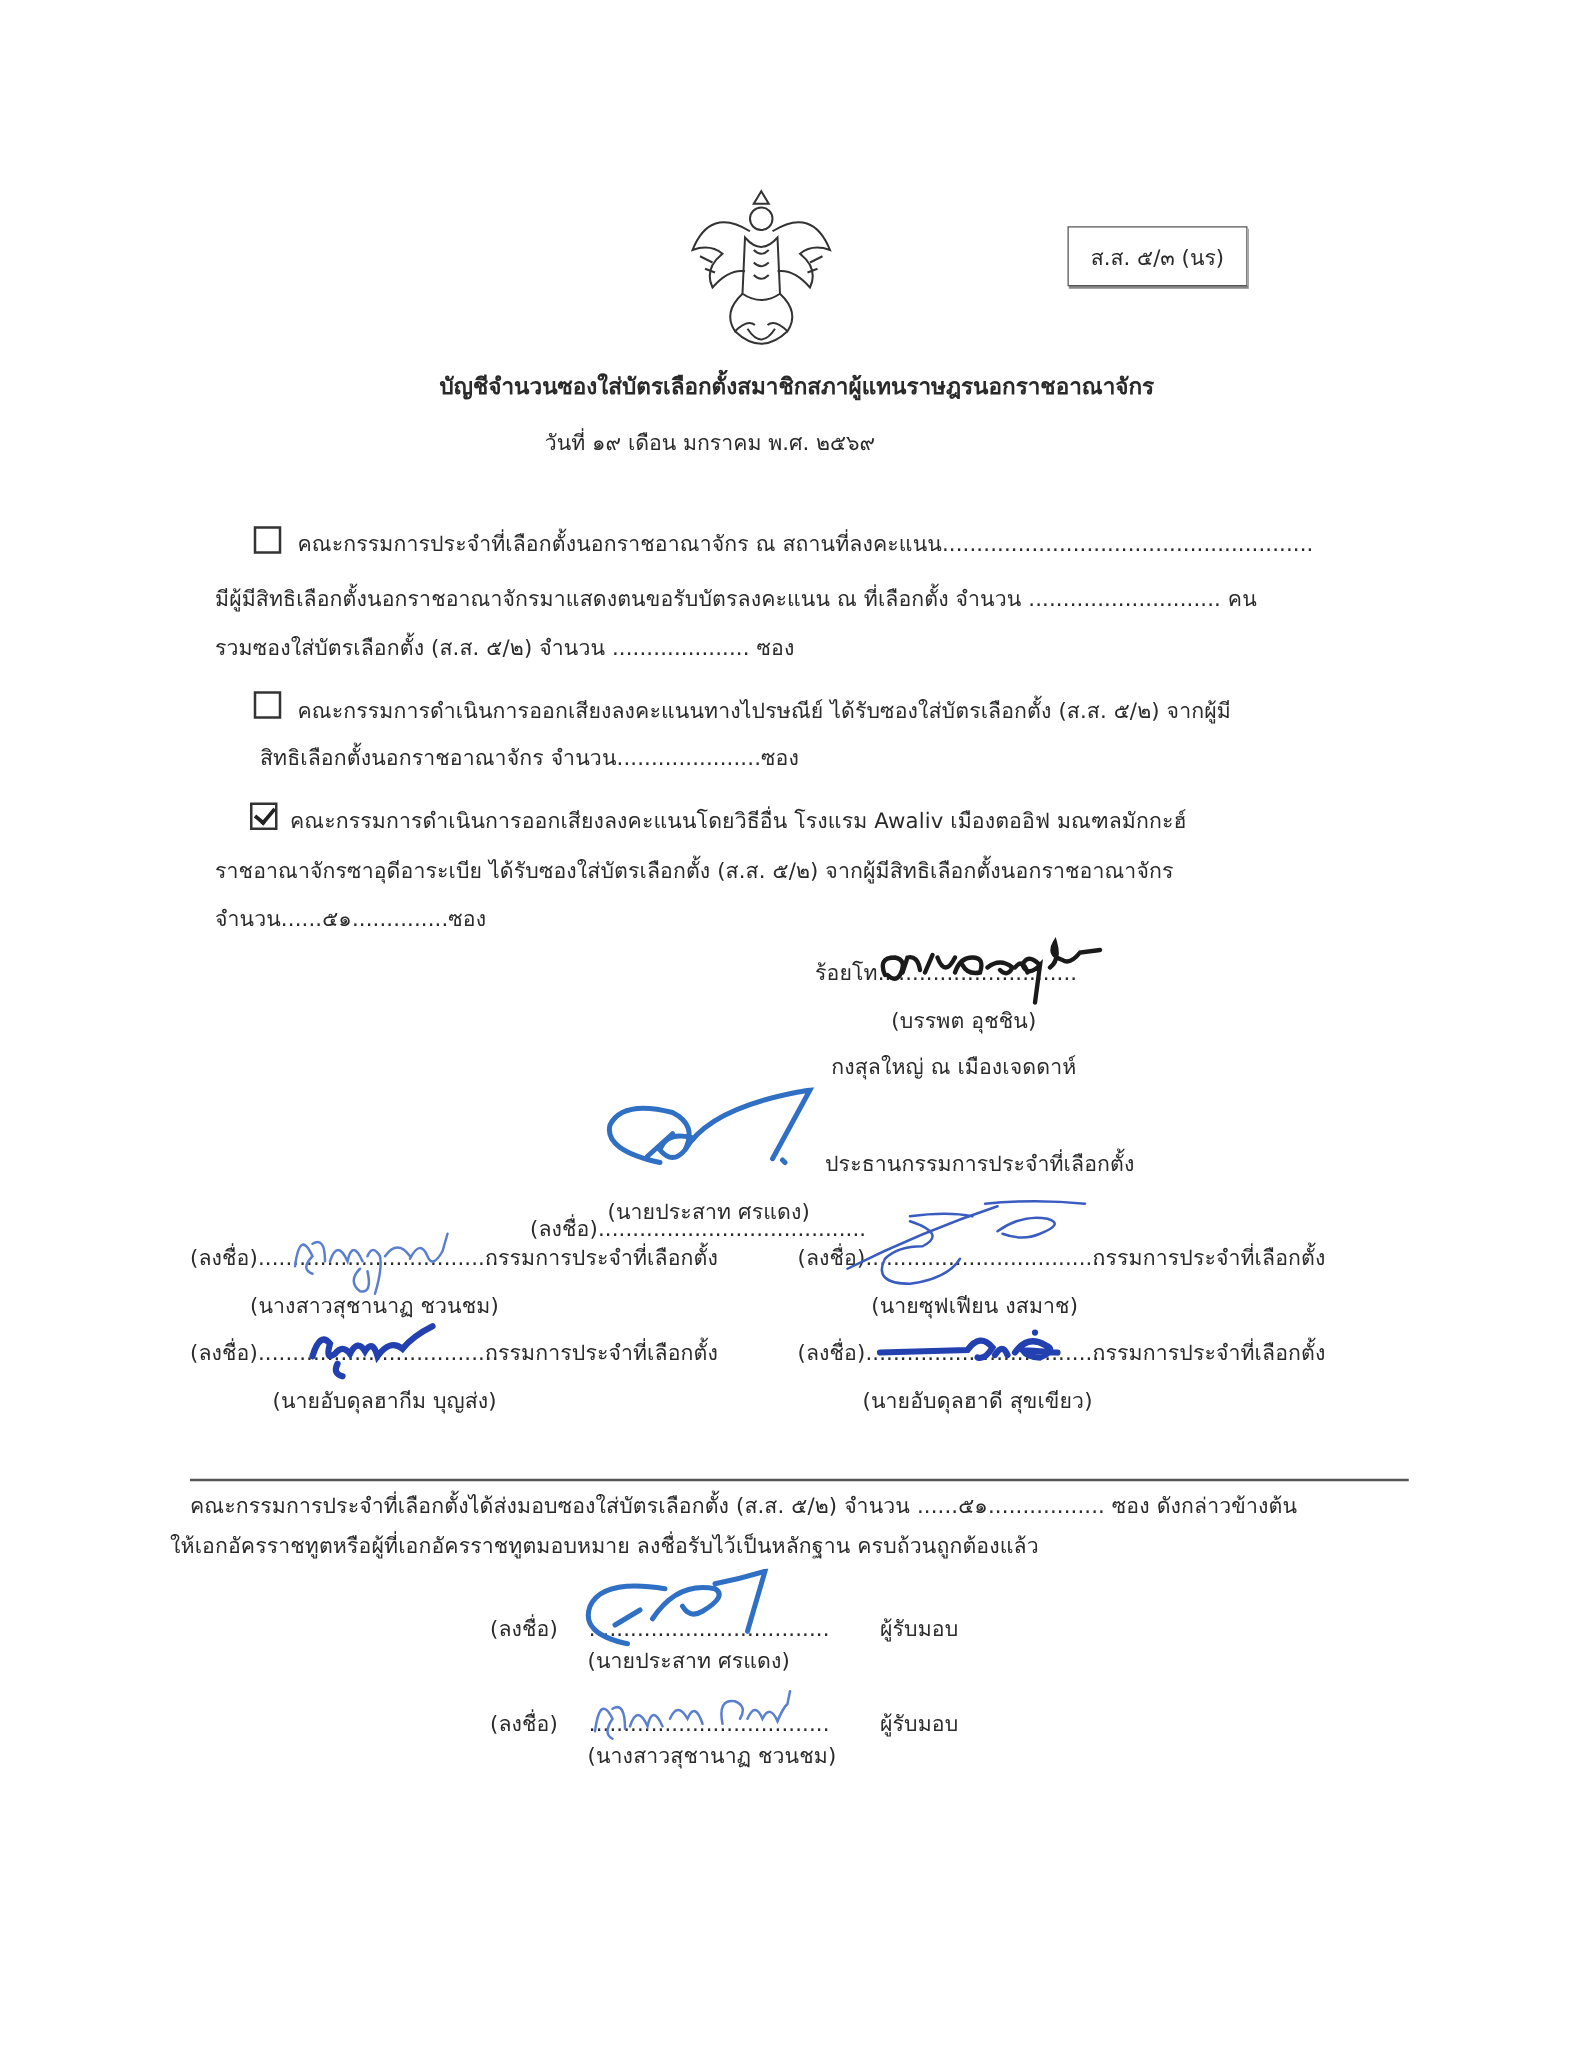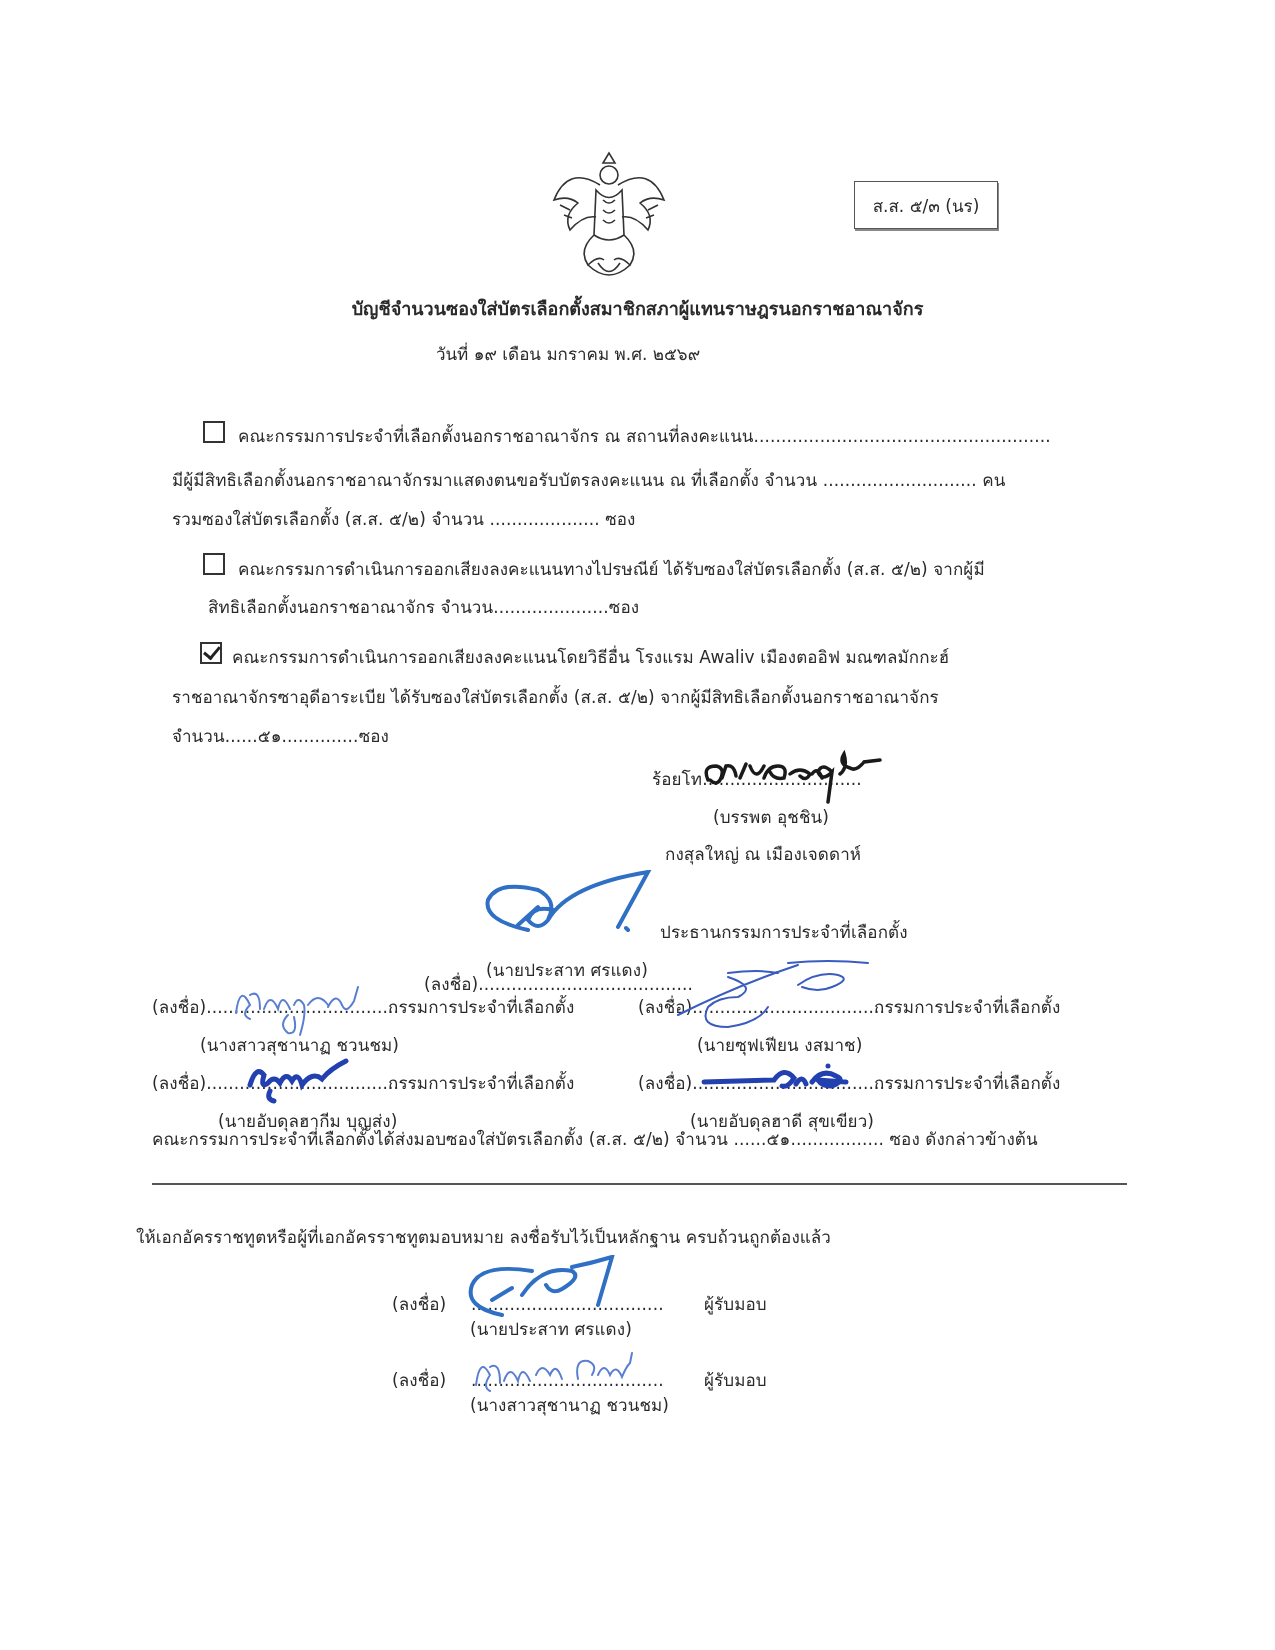--- a/index.html
+++ b/index.html
@@ -109,21 +109,21 @@
 <div class="abs txt" style="left:638px; top:1071px;">(ลงชื่อ)...................................</div>
 <div class="abs txt" style="left:874px; top:1071px;">กรรมการประจำที่เลือกตั้ง</div>
 <svg class="sig" style="left:700px; top:1060px;" width="170" height="40">
   <path d="M4 22 l70 -2 q10 -14 20 -2 q-6 10 -12 8 M96 24 q6 -10 10 0 M112 22 q10 -14 24 -6 q10 4 -4 10 q-10 0 -14 -6 l28 2" fill="none" stroke="#2340b0" stroke-width="5" stroke-linecap="round"></path>
   <circle cx="128" cy="6" r="2.5" fill="#2340b0"></circle>
 </svg>
 <div class="abs txt" style="left:690px; top:1109px;">(นายอับดุลฮาดี สุขเขียว)</div>
 
 <div class="hr"></div>
 
-<div class="abs txt" style="left:152px; top:1127px;text-align:center;">คณะกรรมการประจำที่เลือกตั้งได้ส่งมอบซองใส่บัตรเลือกตั้ง (ส.ส. ๕/๒) จำนวน ......๕๑................. ซอง ดังกล่าวข้างต้น</div>
+<div class="abs txt" style="left:152px; top:1193px;text-align:center;">คณะกรรมการประจำที่เลือกตั้งได้ส่งมอบซองใส่บัตรเลือกตั้ง (ส.ส. ๕/๒) จำนวน ......๕๑................. ซอง ดังกล่าวข้างต้น</div>
 <div class="abs txt" style="left:136px; top:1225px;">ให้เอกอัครราชทูตหรือผู้ที่เอกอัครราชทูตมอบหมาย ลงชื่อรับไว้เป็นหลักฐาน ครบถ้วนถูกต้องแล้ว</div>
 
 <div class="abs txt" style="left:392px; top:1292px;">(ลงชื่อ)</div>
 <div class="abs txt" style="left:471px; top:1292px;">...................................</div>
 <div class="abs txt" style="left:704px; top:1292px;">ผู้รับมอบ</div>
 <svg class="sig" style="left:462px; top:1255px;" width="180" height="70">
   <path d="M40 60 q-38 -8 -30 -30 q10 -22 60 -14 M30 45 l20 -12 M60 40 q20 -30 50 -24 q10 6 -10 18 q-10 6 -16 -4 M110 12 q20 -4 40 -10 l-14 48" fill="none" stroke="#2f6fc4" stroke-width="4" stroke-linecap="round"></path>
 </svg>
 <div class="abs txt" style="left:470px; top:1317px;">(นายประสาท ศรแดง)</div>
 

